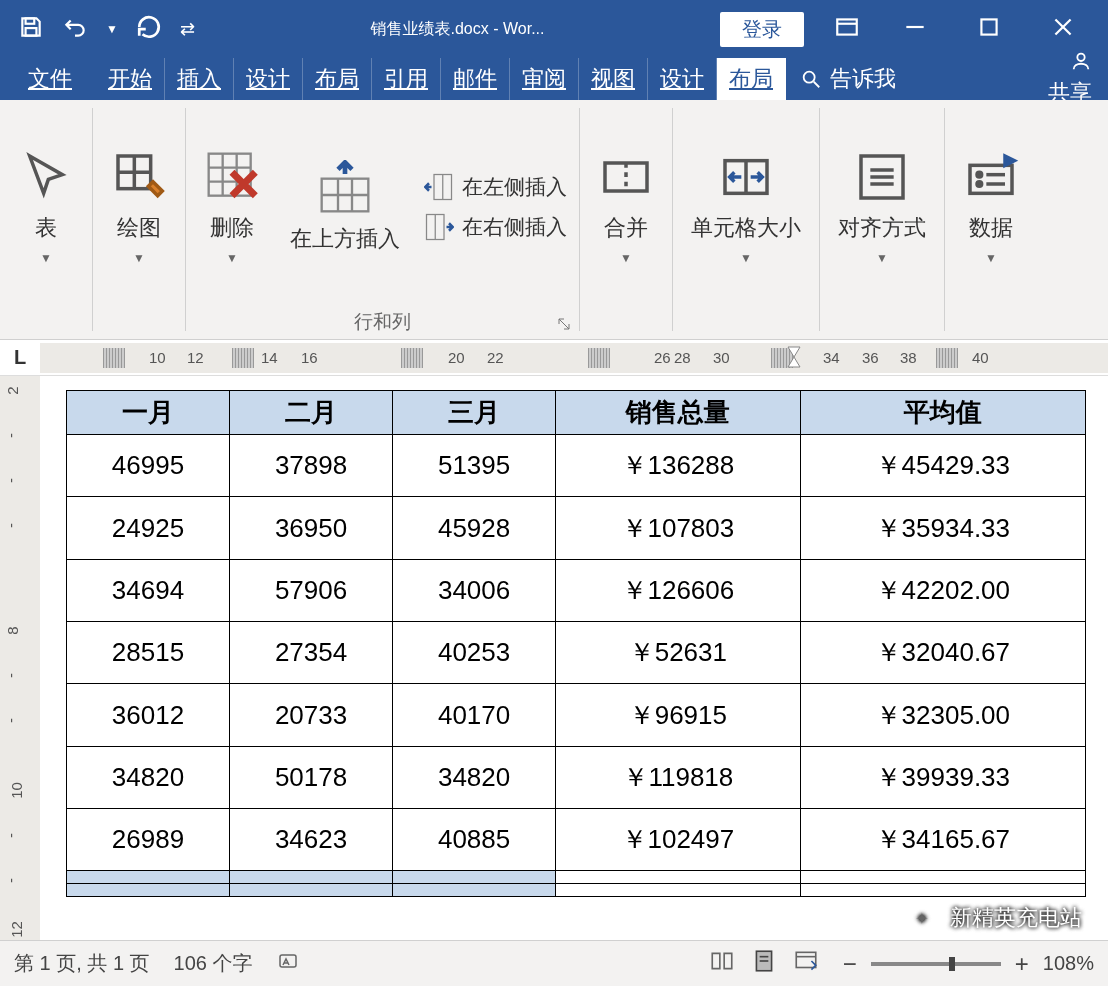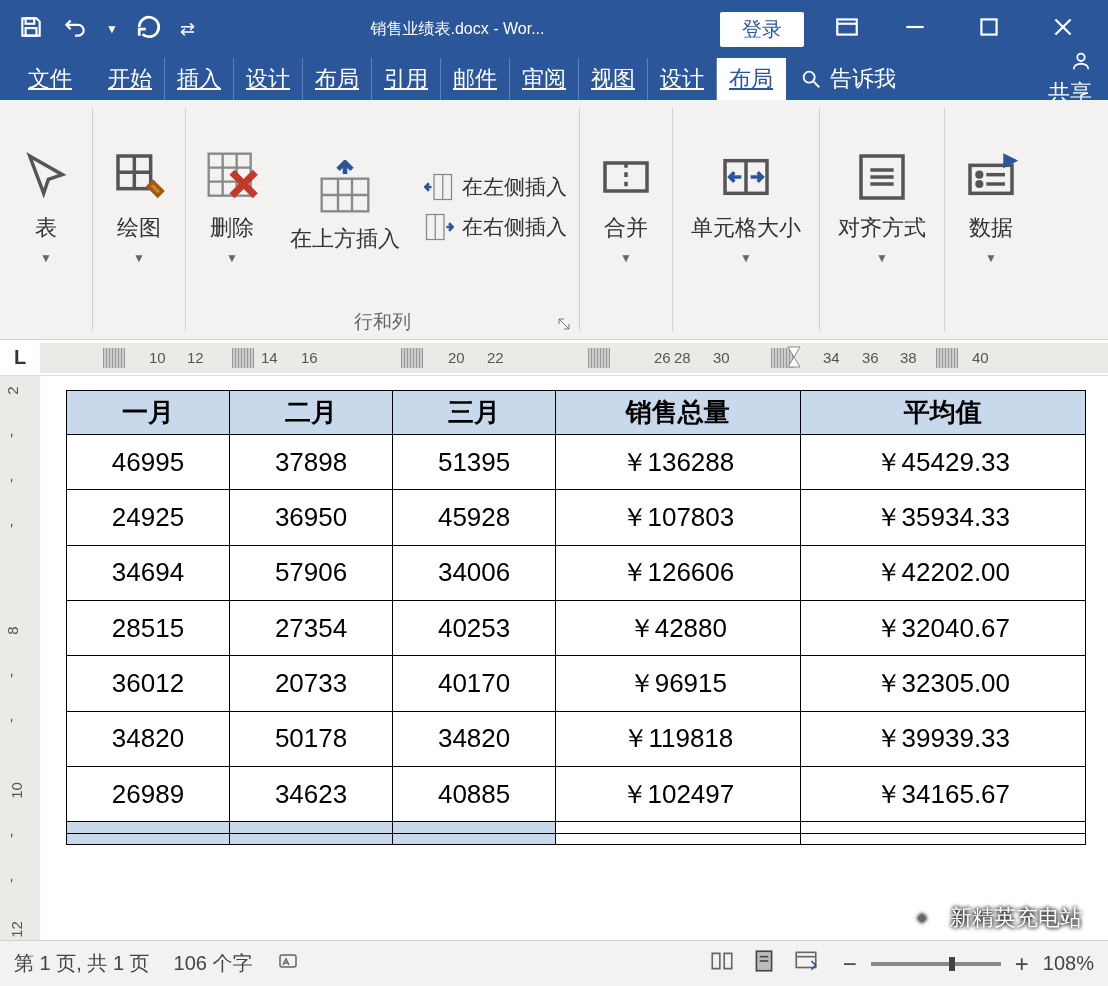--- a/index.html
+++ b/index.html
@@ -42,21 +42,21 @@
 .hruler{flex:1;position:relative;height:30px;background:#eceae6;}
 .hruler .num{position:absolute;top:6px;font-size:15px;color:#555;}
 
 
 .docwrap{display:flex;height:604px;}
 .vruler{width:40px;background:#eceae6;position:relative;}
 .vruler .vn{position:absolute;left:8px;font-size:15px;color:#555;transform:rotate(-90deg);}
 .page{flex:1;background:#fff;padding:14px 22px 14px 26px;overflow:hidden;}
 
 
-table.data{ border-collapse:collapse; width:100%; height:455px; table-layout:fixed;}
+table.data{ border-collapse:collapse; width:100%; height:507px; table-layout:fixed;}
 table.data th, table.data td{ border:1.5px solid #000; font-size:26px; text-align:center; padding:4px 0;}
 table.data th{ background:#c8d9ec; font-weight:bold;}
 table.data td.hl{ background:#c8d9ec;}
 col.c1{width:16%;} col.c2{width:16%;} col.c3{width:16%;} col.c4{width:24%;} col.c5{width:28%;}
 
 
 .statusbar{position:absolute;bottom:0;left:0;right:0;height:46px;background:#f3f2f1;border-top:1px solid #d0d0d0;display:flex;align-items:center;padding:0 14px;font-size:20px;color:#444;gap:24px;}
 .statusbar .spacer{flex:1;}
 .view-btns{display:flex;gap:16px;}
 .zoom{display:flex;align-items:center;gap:14px;}
@@ -359,21 +359,21 @@
             <td>34694</td>
             <td>57906</td>
             <td>34006</td>
             <td>￥126606</td>
             <td>￥42202.00</td>
           </tr>
           <tr>
             <td>28515</td>
             <td>27354</td>
             <td>40253</td>
-            <td>￥42880</td>
+            <td>￥52631</td>
             <td>￥32040.67</td>
           </tr>
           <tr>
             <td>36012</td>
             <td>20733</td>
             <td>40170</td>
             <td>￥96915</td>
             <td>￥32305.00</td>
           </tr>
           <tr>

